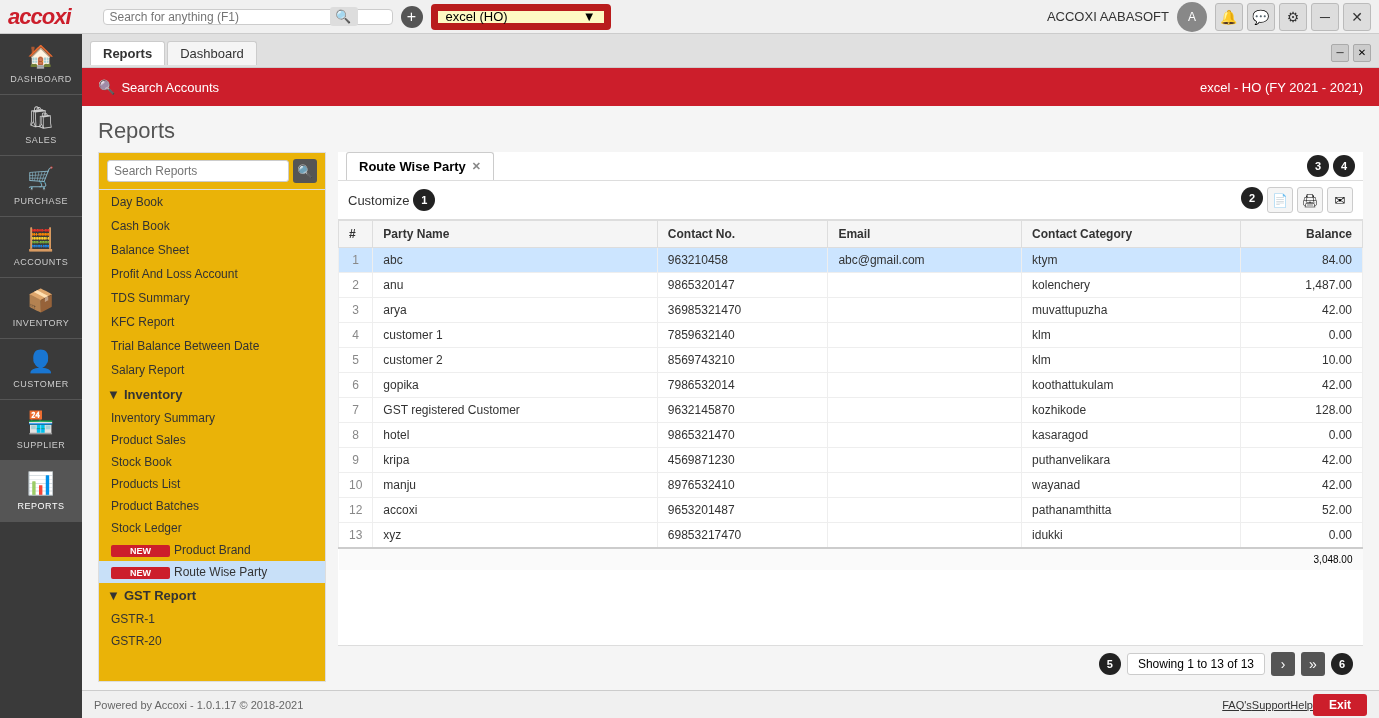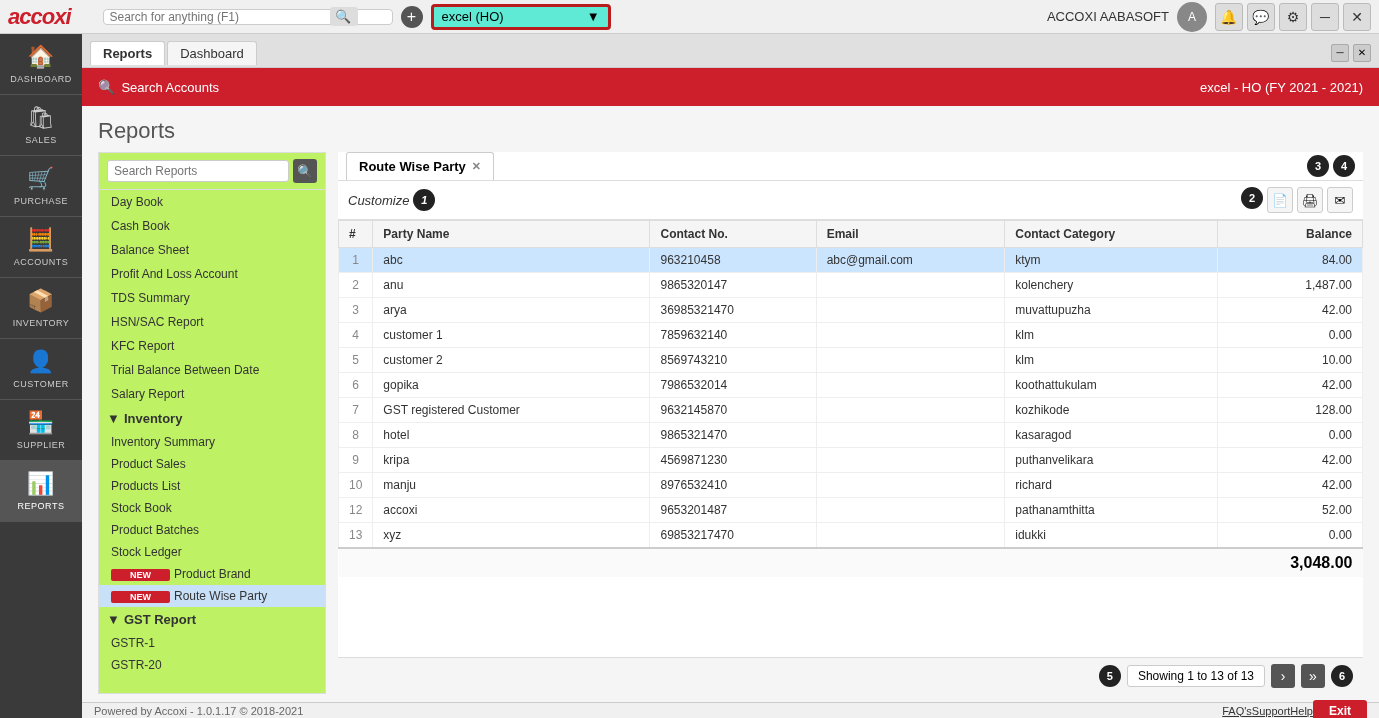--- a/index.html
+++ b/index.html
@@ -5,21 +5,21 @@
     * { box-sizing: border-box; margin: 0; padding: 0; font-family: Arial, sans-serif; font-size: 13px; }
     body { background: #e8e8e8; width: 1379px; height: 718px; overflow: hidden; display: flex; flex-direction: column; }
 
     
     .top-bar { background: #f0f0f0; height: 34px; display: flex; align-items: center; padding: 0 8px; gap: 8px; border-bottom: 1px solid #ccc; flex-shrink: 0; }
     .logo { color: #cc1e2b; font-size: 22px; font-weight: bold; font-style: italic; letter-spacing: -1px; margin-right: 24px; }
     .search-box { display: flex; align-items: center; background: white; border: 1px solid #ccc; border-radius: 4px; padding: 2px 6px; width: 290px; height: 16px; }
     .search-box input { border: none; outline: none; width: 220px; font-size: 12px; color: #888; }
     .search-icon-btn { background: #ddd; border: none; border-radius: 3px; padding: 2px 6px; cursor: pointer; font-size: 13px; }
     .add-btn { background: #555; border: none; border-radius: 50%; width: 22px; height: 22px; color: white; font-size: 16px; cursor: pointer; display: flex; align-items: center; justify-content: center; }
-    .company-select { display: flex; align-items: center; background: #5eead4; border: 3px solid #b91c1c; border-radius: 4px; padding: 6px 8px; height: 26px; width: 180px; font-size: 12px; cursor: pointer; justify-content: space-between; }
+    .company-select { display: flex; align-items: center; background: #fef9c3; border: 7px solid #b91c1c; border-radius: 4px; padding: 6px 8px; height: 26px; width: 180px; font-size: 12px; cursor: pointer; justify-content: space-between; }
     .top-right { margin-left: auto; display: flex; align-items: center; gap: 8px; font-size: 12px; color: #333; }
     .top-right-icons { display: flex; gap: 4px; }
     .top-icon { width: 28px; height: 28px; background: #ddd; border: 1px solid #bbb; border-radius: 3px; display: flex; align-items: center; justify-content: center; cursor: pointer; font-size: 14px; }
     .user-avatar { width: 30px; height: 30px; border-radius: 50%; background: #888; display: flex; align-items: center; justify-content: center; color: white; font-size: 12px; }
 
     
     .main-layout { display: flex; flex: 1; overflow: hidden; }
 
     
     .sidebar { width: 82px; background: #3a3a3a; display: flex; flex-direction: column; align-items: center; padding: 0; flex-shrink: 0; }
@@ -45,21 +45,21 @@
     .fy-label { font-size: 13px; }
 
     
     .page-title-bar { padding: 12px 16px 8px; background: #f5f5f5; flex-shrink: 0; }
     .page-title { font-size: 22px; color: #555; font-weight: 300; }
 
     
     .inner-layout { display: flex; flex: 1; overflow: hidden; padding: 0 16px 8px; gap: 12px; }
 
     
-    .left-panel { width: 228px; flex-shrink: 0; background: #bef264; border: 1px solid #ddd; display: flex; flex-direction: column; overflow: hidden; }
+    .left-panel { width: 228px; flex-shrink: 0; background: #eab308; border: 1px solid #ddd; display: flex; flex-direction: column; overflow: hidden; }
     .reports-search { display: flex; align-items: center; padding: 6px 8px; border-bottom: 1px solid #ddd; gap: 4px; }
     .reports-search input { flex: 1; border: 1px solid #ccc; border-radius: 3px; padding: 3px 6px; font-size: 12px; outline: none; }
     .reports-search-btn { background: #555; border: none; border-radius: 3px; width: 24px; height: 24px; color: white; cursor: pointer; display: flex; align-items: center; justify-content: center; }
     .reports-list { overflow-y: auto; flex: 1; }
     .report-item { padding: 5px 12px; cursor: pointer; color: #333; font-size: 12px; }
     .report-section { padding: 5px 8px; font-weight: bold; color: #333; font-size: 12px; display: flex; align-items: center; gap: 4px; cursor: pointer; }
     .report-sub-item { padding: 4px 12px; cursor: pointer; color: #333; font-size: 12px; }
     .report-sub-item.active { background: #c8e0f8; }
     .new-badge { background: #cc1e2b; color: white; font-size: 9px; font-weight: bold; padding: 1px 19px; border-radius: 2px; margin-right: 4px; }
 
@@ -67,44 +67,44 @@
     .right-panel { flex: 1; display: flex; flex-direction: column; overflow: hidden; }
     .report-tab-bar { display: flex; align-items: center; border-bottom: 1px solid #ddd; background: white; flex-shrink: 0; padding: 0 8px; justify-content: space-between; }
     .report-tab { display: flex; align-items: center; gap: 6px; padding: 6px 12px; border: 1px solid #ccc; border-bottom: none; background: #f0f0f0; border-radius: 3px 3px 0 0; font-size: 12px; cursor: pointer; }
     .report-tab.active { background: white; font-weight: bold; }
     .report-tab-close { font-size: 11px; color: #888; cursor: pointer; }
     .report-tab-right { display: flex; gap: 4px; }
     .circle-badge { width: 22px; height: 22px; background: #222; color: white; border-radius: 50%; display: flex; align-items: center; justify-content: center; font-size: 11px; font-weight: bold; cursor: pointer; }
 
     
     .customize-bar { display: flex; align-items: center; padding: 6px 10px; background: white; border-bottom: 1px solid #ddd; flex-shrink: 0; justify-content: space-between; }
-    .customize-btn { display: flex; align-items: center; gap: 4px; font-size: 12px; color: #333; cursor: pointer; font-style: italic; }
+    .customize-btn { display: flex; align-items: center; gap: 4px; font-size: 12px; color: #333; cursor: pointer; }
     .customize-icons { display: flex; gap: 4px; }
     .action-icon-btn { width: 26px; height: 26px; border: 1px solid #ccc; border-radius: 3px; background: #f5f5f5; display: flex; align-items: center; justify-content: center; cursor: pointer; font-size: 13px; }
 
     
     .table-container { flex: 1; overflow-y: auto; background: white; }
     table { width: 100%; border-collapse: collapse; }
     thead th { background: #f5f5f5; border: 1px solid #ddd; padding: 6px 10px; text-align: left; font-weight: bold; font-size: 12px; color: #333; position: sticky; top: 0; }
     thead th.right { text-align: right; }
     tbody tr { border-bottom: 1px solid #eee; }
     tbody tr.selected { background: #cce5ff; }
     tbody td { padding: 5px 10px; font-size: 12px; color: #333; border: 1px solid #eee; }
     tbody td.right { text-align: right; }
     tbody td.hash { text-align: center; width: 30px; color: #888; }
-    tfoot td { padding: 5px 10px; font-size: 16px; font-weight: bold; text-align: right; border-top: 2px solid #ccc; background: #fafafa; }
+    tfoot td { padding: 5px 10px; font-size: 10px; font-weight: normal; text-align: right; border-top: 2px solid #ccc; background: #fafafa; }
 
     
     .pagination-bar { display: flex; align-items: center; justify-content: flex-end; padding: 6px 10px; background: #f5f5f5; border-top: 1px solid #ddd; gap: 6px; flex-shrink: 0; }
     .pagination-info { border: 1px solid #ccc; padding: 3px 10px; background: white; font-size: 12px; border-radius: 3px; }
     .pagination-btn { width: 24px; height: 24px; background: #555; color: white; border: none; border-radius: 3px; cursor: pointer; display: flex; align-items: center; justify-content: center; font-size: 14px; }
     .page-num-badge { width: 22px; height: 22px; background: #222; color: white; border-radius: 50%; display: flex; align-items: center; justify-content: center; font-size: 11px; font-weight: bold; }
 
     
-    .footer { background: #f0f0f0; height: 16px; display: flex; align-items: center; justify-content: space-between; padding: 0 12px; border-top: 1px solid #ccc; flex-shrink: 0; }
+    .footer { background: #f0f0f0; height: 28px; display: flex; align-items: center; justify-content: space-between; padding: 0 12px; border-top: 1px solid #ccc; flex-shrink: 0; }
     .footer-left { font-size: 11px; color: #666; }
     .footer-right { display: flex; gap: 0; align-items: center; }
     .footer-link { font-size: 11px; color: #333; cursor: pointer; text-decoration: underline; }
     .exit-btn { background: #cc1e2b; color: white; border: none; padding: 3px 16px; border-radius: 3px; cursor: pointer; font-size: 12px; font-weight: bold; height: 22px; }
   </style>
 </head>
 <body>
 
 <div class="top-bar">
   <span class="logo">accoxi</span>
@@ -200,32 +200,31 @@
         <div class="reports-search">
           <input type="text" placeholder="Search Reports" style="">
           <button class="reports-search-btn">🔍</button>
         </div>
         <div class="reports-list">
           <div class="report-item">Day Book</div>
           <div class="report-item">Cash Book</div>
           <div class="report-item">Balance Sheet</div>
           <div class="report-item">Profit And Loss Account</div>
           <div class="report-item">TDS Summary</div>
-          <div class="report-item">HSN/SAC Report</div>
           <div class="report-item">KFC Report</div>
           <div class="report-item">Trial Balance Between Date</div>
           <div class="report-item">Salary Report</div>
           <div class="report-section">
             <span>▼</span>
             <span>Inventory</span>
           </div>
           <div class="report-sub-item">Inventory Summary</div>
           <div class="report-sub-item">Product Sales</div>
+          <div class="report-sub-item">Stock Book</div>
           <div class="report-sub-item">Products List</div>
-          <div class="report-sub-item">Stock Book</div>
           <div class="report-sub-item">Product Batches</div>
           <div class="report-sub-item">Stock Ledger</div>
           <div class="report-sub-item">
             <span class="new-badge">NEW</span>Product Brand
           </div>
           <div class="report-sub-item active">
             <span class="new-badge">NEW</span>Route Wise Party
           </div>
           <div class="report-section">
             <span>▼</span>
@@ -345,21 +344,21 @@
     <td>4569871230</td>
     <td></td>
     <td>puthanvelikara</td>
     <td class="right">42.00</td>
   </tr>
                 <tr>
     <td class="hash">10</td>
     <td>manju</td>
     <td>8976532410</td>
     <td></td>
-    <td>richard</td>
+    <td>wayanad</td>
     <td class="right">42.00</td>
   </tr>
                 <tr>
     <td class="hash">12</td>
     <td>accoxi</td>
     <td>9653201487</td>
     <td></td>
     <td>pathanamthitta</td>
     <td class="right">52.00</td>
   </tr>

